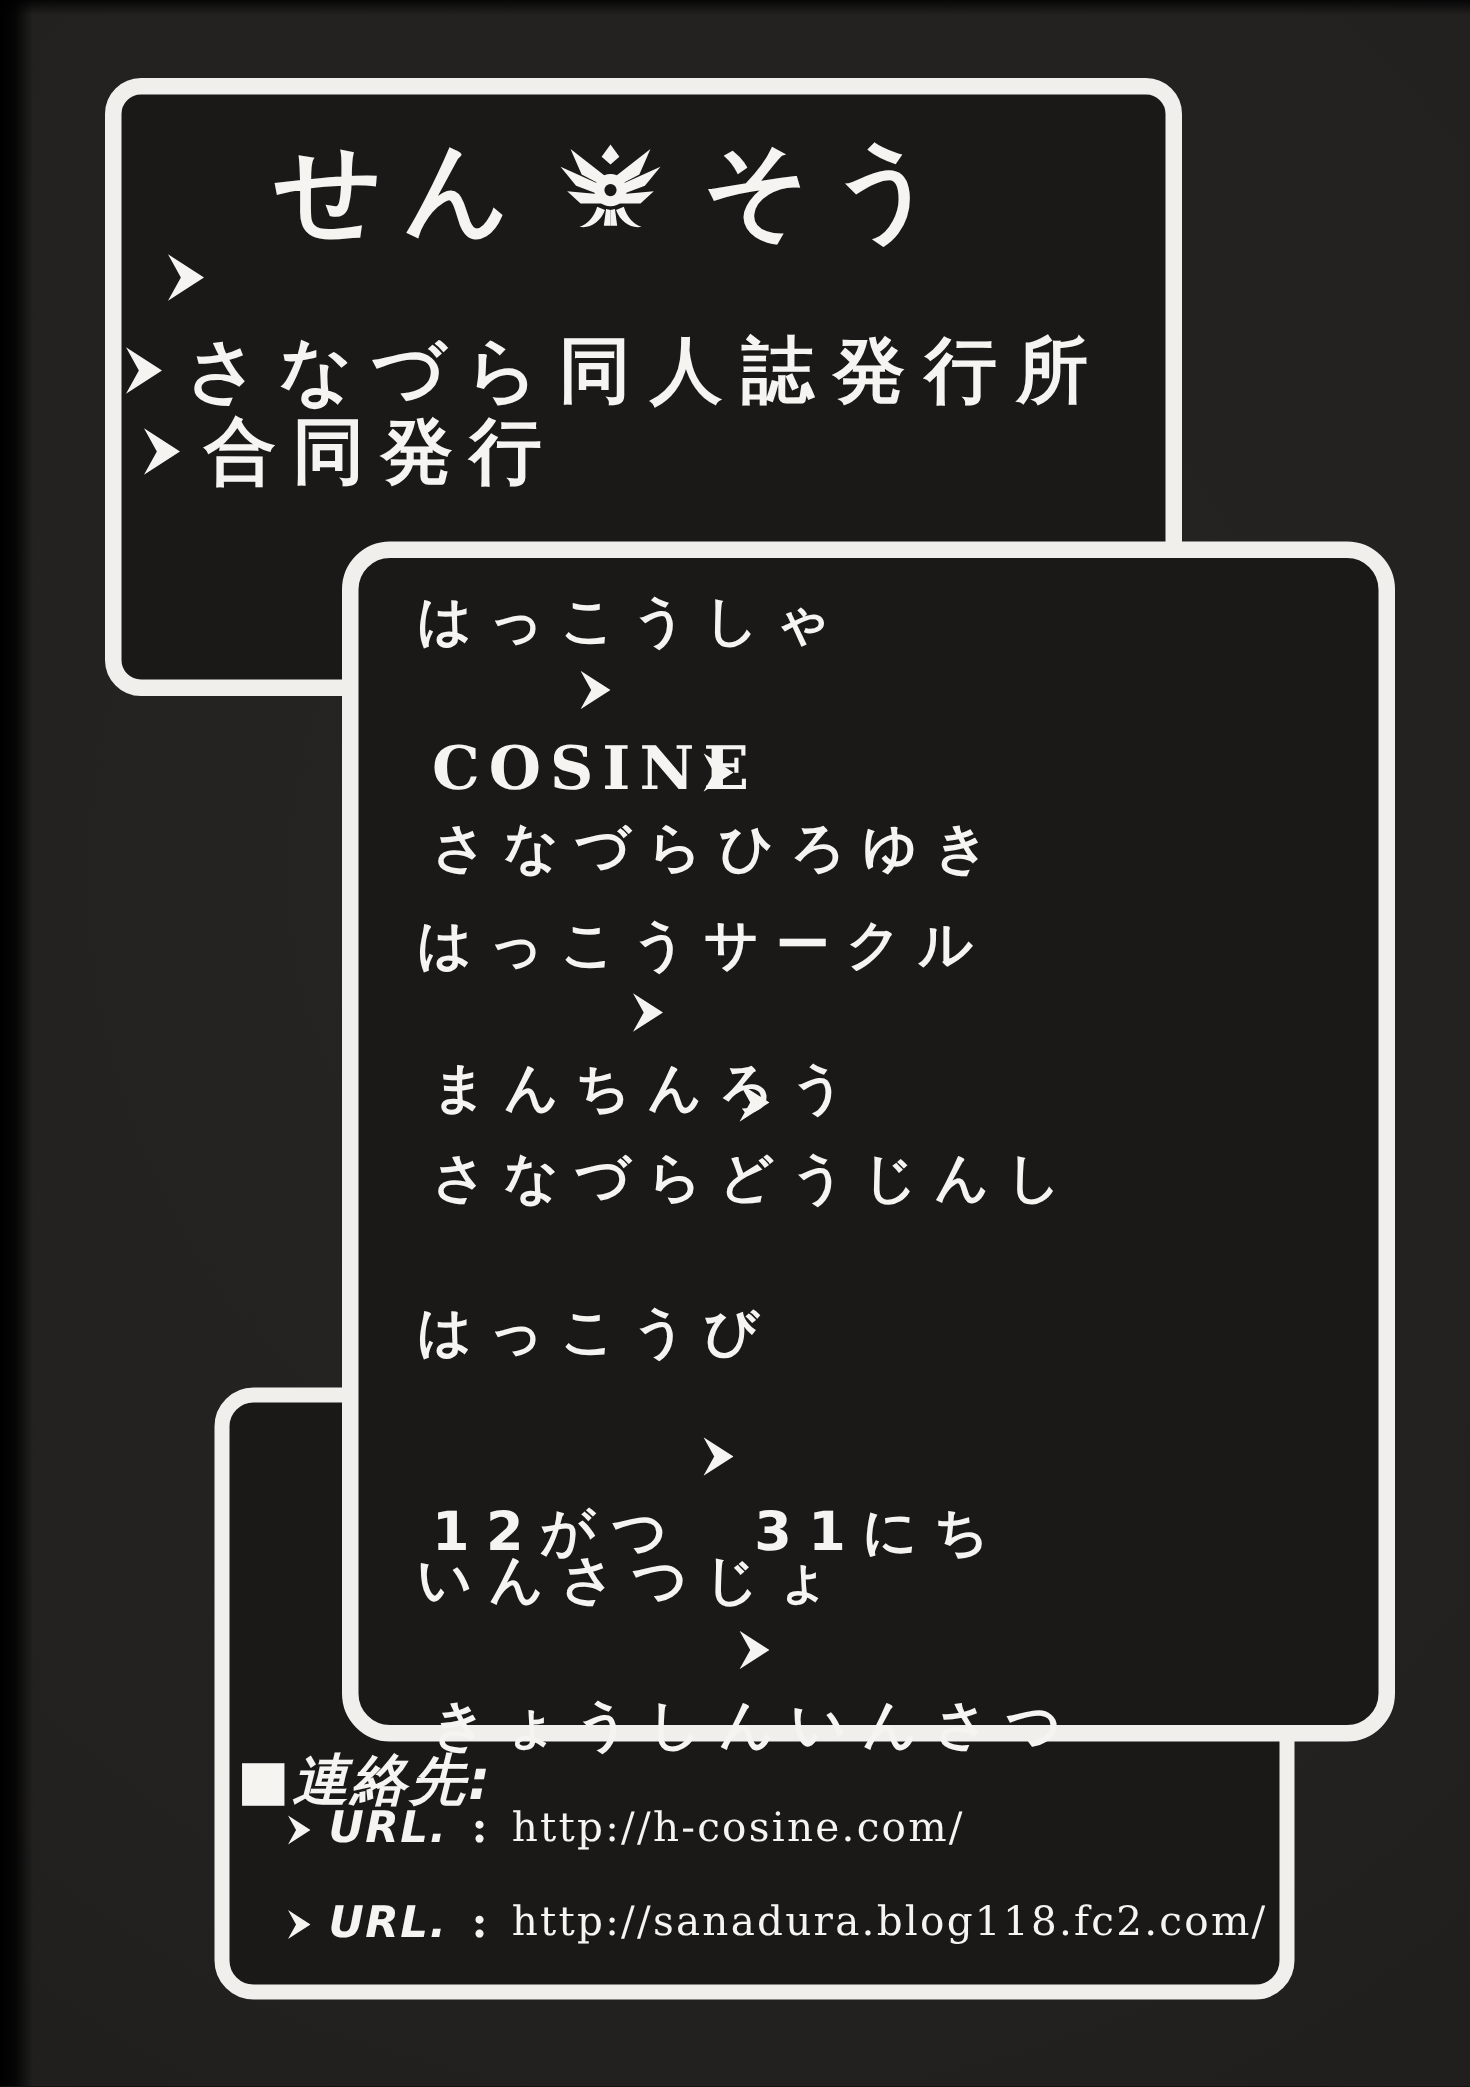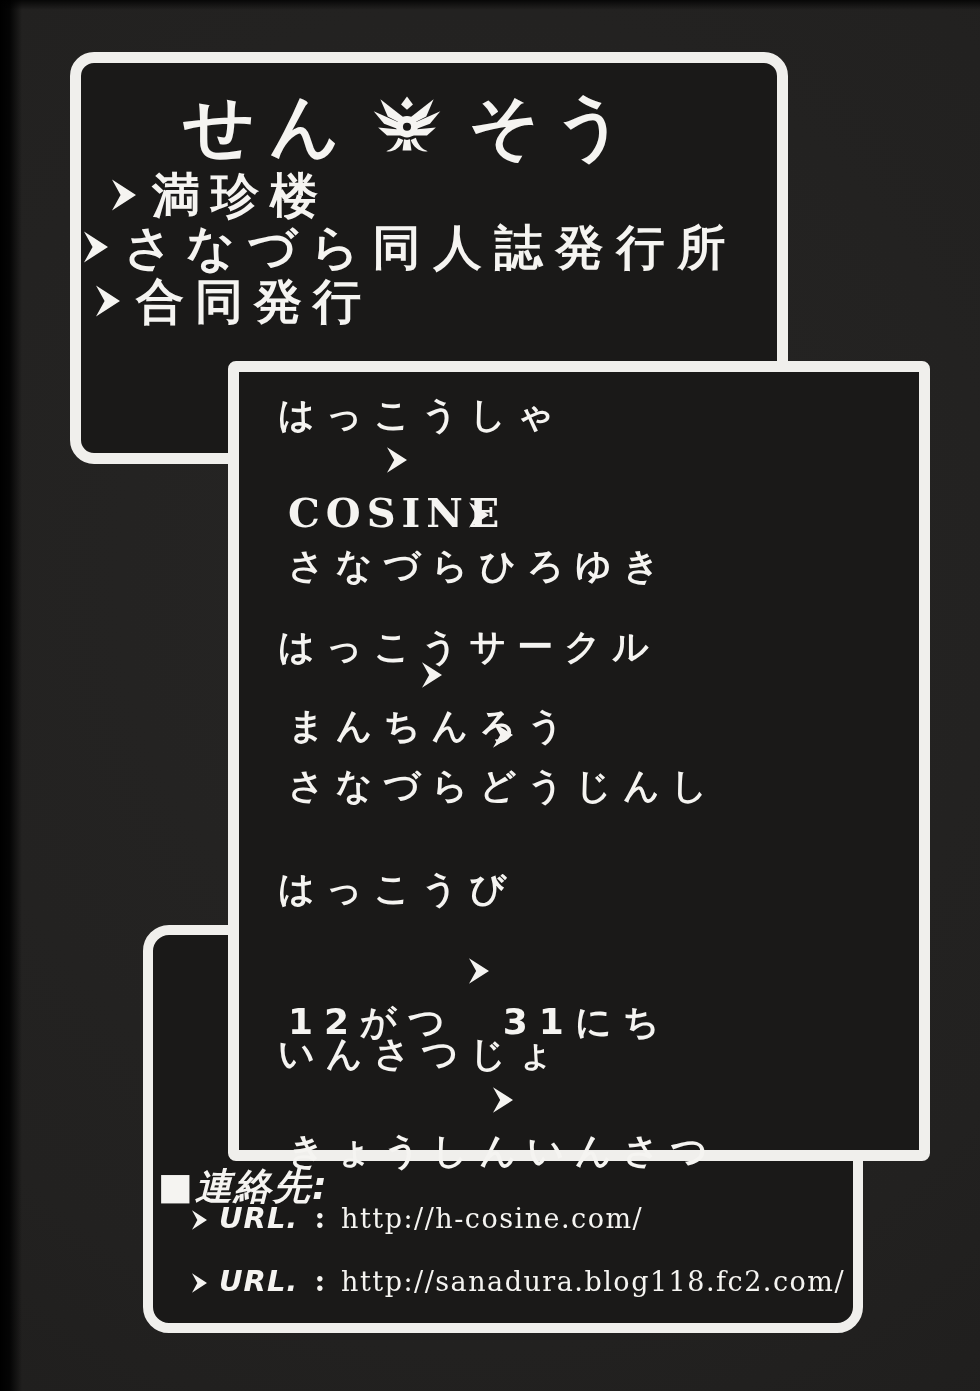--- a/index.html
+++ b/index.html
@@ -23,21 +23,21 @@
     position:absolute;left:0;top:0;right:0;height:10px;z-index:6;
     background:linear-gradient(180deg,rgba(0,0,0,.8) 0%,rgba(0,0,0,0) 100%);
   }
 
   .box{
     position:absolute;box-sizing:border-box;
     border:11px solid var(--border);
     background:var(--box-bg);
   }
   .title-box{left:70px;top:52px;width:718px;height:412px;border-radius:24px;z-index:1;}
-  .info-box {left:228px;top:361px;width:702px;height:800px;border-radius:8px;z-index:3;}
+  .info-box {left:228px;top:361px;width:702px;height:800px;border-radius:32px;z-index:3;}
   .contact-box{left:143px;top:925px;width:720px;height:408px;border-radius:26px;border-width:10px;z-index:2;}
 
   
   .title-row{
     position:absolute;left:102px;top:2px;height:122px;
     display:flex;align-items:center;gap:24px;
     font-size:70px;font-weight:bold;letter-spacing:14px;line-height:1;
   }
   .title-row .t{white-space:nowrap;}
   .emblem{width:74px;height:68px;flex:0 0 auto;margin-left:-8px;}
@@ -53,21 +53,21 @@
   .ib-label{position:absolute;left:39px;font-size:36px;font-weight:bold;
     letter-spacing:11px;line-height:1;white-space:nowrap;}
   .ib-entry{position:absolute;left:49px;display:flex;align-items:center;gap:19px;
     font-size:36px;font-weight:bold;letter-spacing:11px;line-height:1;white-space:nowrap;flex-direction:column;}
   .ib-entry .cursor{width:20px;height:28px;flex:0 0 auto;}
   .ib-cont{position:absolute;left:88px;font-size:36px;font-weight:bold;
     letter-spacing:11px;line-height:1;white-space:nowrap;}
   .latin{font-family:"DejaVu Serif","Liberation Serif",serif;font-size:40px;
     font-weight:bold;letter-spacing:6px;}
   .r1{top:25px;}  .r2{top:74px;}  .r3{top:129px;}
-  .r4{top:257px;text-align:center;} .r5{top:289px;} .r6{top:349px;} .r7{top:399px;}
+  .r4{top:241px;text-align:center;} .r5{top:289px;} .r6{top:349px;} .r7{top:399px;}
   .r8{top:499px;} .r9{top:549px;margin-top:36px;}
   .r10{top:664px;}.r11{top:714px;}
 
   
   .contact-heading{position:absolute;left:5px;top:233px;
     font-size:37px;font-weight:bold;font-style:italic;letter-spacing:2px;line-height:1;}
   .url-row{position:absolute;left:39px;display:flex;align-items:center;gap:12px;white-space:nowrap;text-align:center;}
   .url-row-0{top:266px;}
   .url-row-1{top:329px;}
   .url-row .cursor{width:15px;height:22px;flex:0 0 auto;margin-top:4px;}
@@ -106,21 +106,20 @@
       </span>
       <span class="t">そう</span>
     </div>
 
     <div class="tb-item tb-item-0">
       <span class="cursor">
         <svg viewBox="0 0 14 18" fill="#f5f4f1">
             <polygon points="0,0 14,9 0,18 5,9"></polygon>
           </svg>
       </span>
-      <span>満珍楼</span>
     </div>
     <div class="tb-item tb-item-1">
       <span class="cursor">
         <svg viewBox="0 0 14 18" fill="#f5f4f1">
             <polygon points="0,0 14,9 0,18 5,9"></polygon>
           </svg>
       </span>
       <span>さなづら同人誌発行所</span>
     </div>
     <div class="tb-item tb-item-2">

